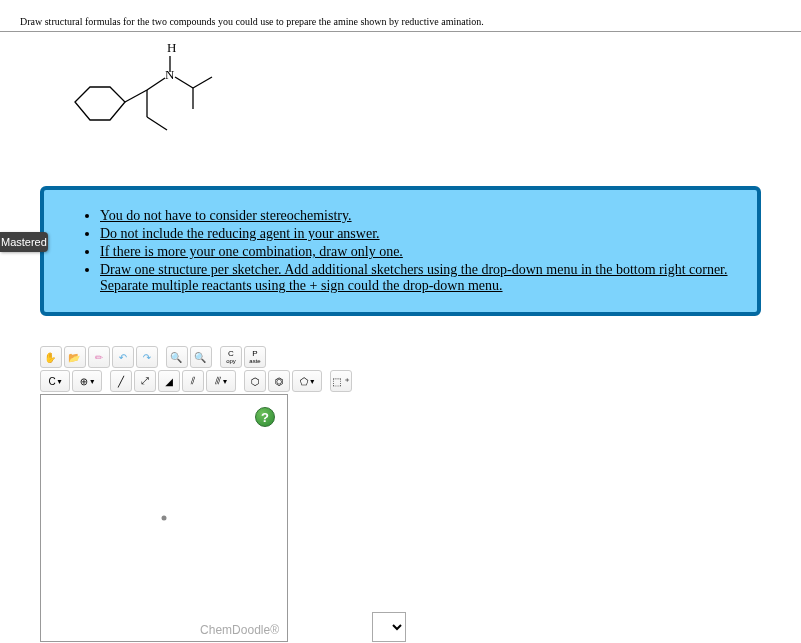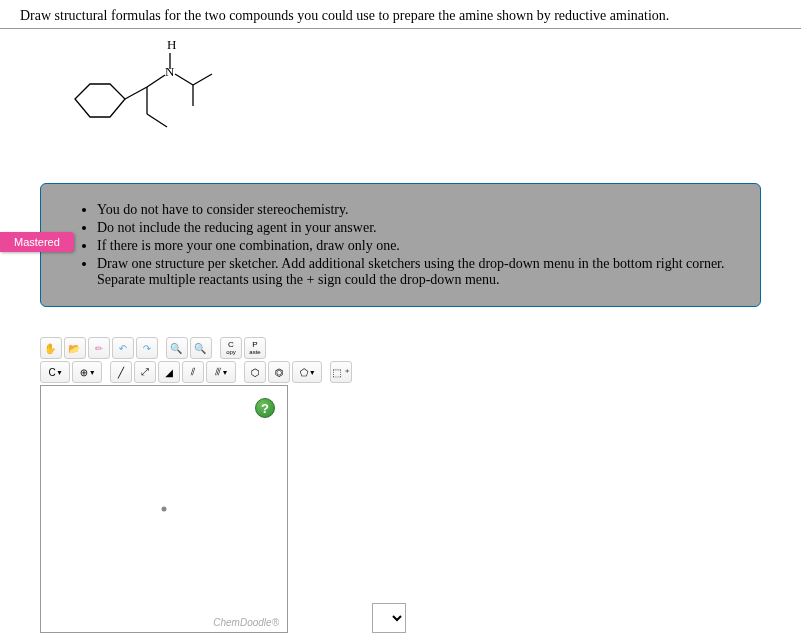--- a/index.html
+++ b/index.html
@@ -6,51 +6,52 @@
   body {
     margin: 0;
     padding: 0;
     font-family: Georgia, 'Times New Roman', serif;
     font-size: 14px;
     color: #000;
     background: #fff;
     width: 801px;
   }
   .question-text {
-    padding: 8px 20px 4px 20px;
-    font-size: 14px;
+    padding: 16px 20px 4px 20px;
+    font-size: 10px;
     border-bottom: 1px solid #999;
   }
   .molecule-img {
     padding: 10px 0 20px 55px;
   }
   .instructions-box {
     margin: 10px 40px 20px 40px;
     padding: 16px 20px;
-    background: #a3a3a3;
-    border: 1px solid #0369a1;
+    background: #7dd3fc;
+    border: 4px solid #0369a1;
     border-radius: 6px;
+    text-decoration: underline;
   }
   .instructions-box ul {
     margin: 0;
     padding-left: 36px;
   }
   .instructions-box li {
     margin: 2px 0;
     font-size: 14px;
   }
   .mastered-badge {
     position: absolute;
     left: 0;
     top: 232px;
-    background: #ec4899;
+    background: #404040;
     color: #fff;
     font-family: Arial, sans-serif;
     font-size: 11px;
-    padding: 4px 14px;
+    padding: 4px 1px;
     border-radius: 0 4px 4px 0;
     box-shadow: 1px 1px 3px rgba(0,0,0,0.3);
   }
   .sketcher-area {
     margin: 30px 0 0 40px;
     width: 370px;
   }
   .toolbar-row {
     display: flex;
     gap: 2px;
@@ -113,23 +114,22 @@
     height: 5px;
     background: #888;
     border-radius: 50%;
     transform: translate(-50%, -50%);
   }
   .chemdoodle-label {
     position: absolute;
     bottom: 4px;
     right: 8px;
     font-family: Arial, sans-serif;
-    font-size: 10px;
+    font-size: 12px;
     color: #aaa;
-    font-style: italic;
   }
   .add-sketcher {
     position: absolute;
     right: -118px;
     bottom: 0;
     width: 34px;
     height: 30px;
     border: 1px solid #aaa;
     background: #fff;
     font-size: 10px;

